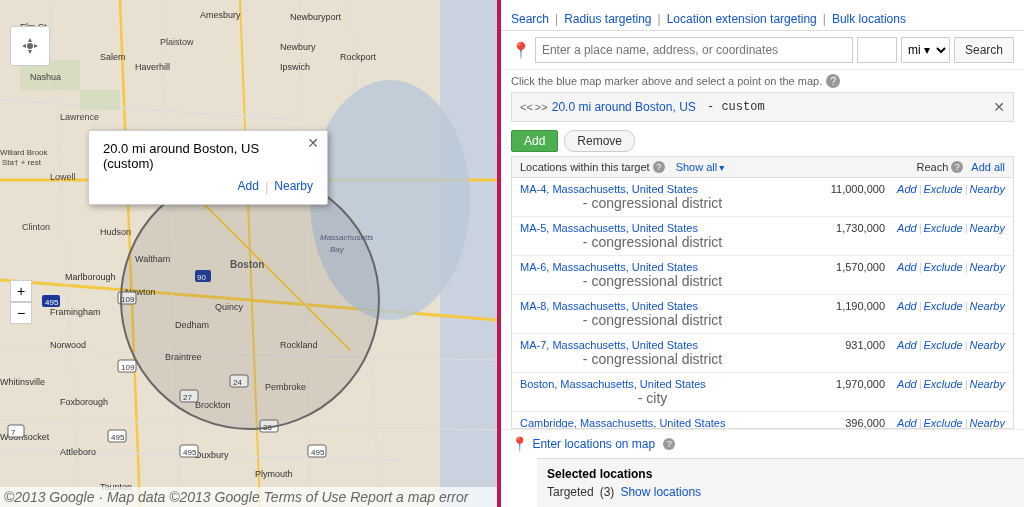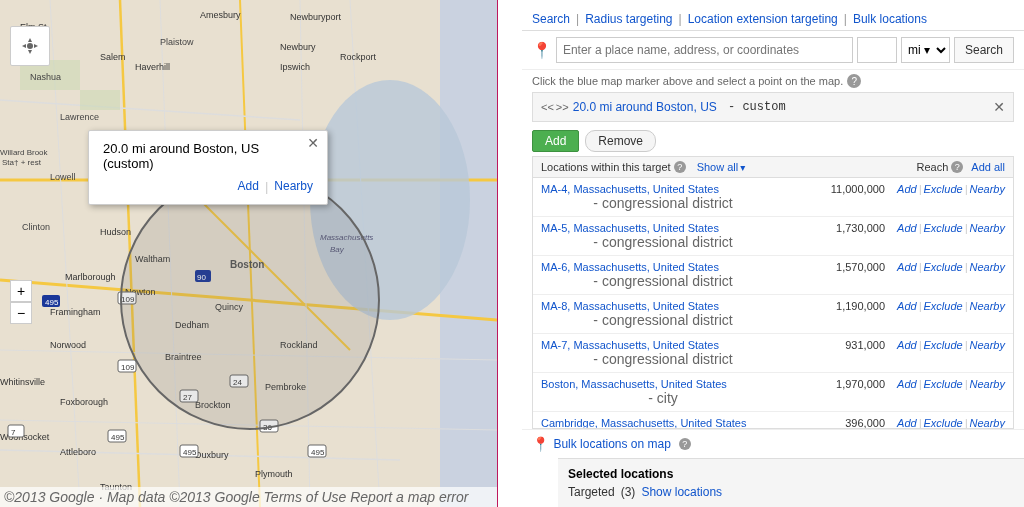--- a/index.html
+++ b/index.html
@@ -112,26 +112,25 @@
       padding: 2px 4px;
       display: flex;
       justify-content: space-between;
       font-style: italic;
     }
 
     
     #right-panel {
       width: 527px;
       height: 507px;
-      border-left: 1px solid #be185d;
+      border-left: 4px solid #be185d;
       display: flex;
       flex-direction: column;
       background: white;
       overflow: hidden;
-      padding-left: 24px;
     }
 
     
     .tabs-bar {
       padding: 8px 10px 0;
       border-bottom: 1px solid #ddd;
       display: flex;
       align-items: center;
       gap: 0;
       font-size: 12px;
@@ -687,21 +686,21 @@
       <div class="row-actions">
         <a href="#">Add</a><span class="sep">|</span><a href="#">Exclude</a><span class="sep">|</span><a href="#">Nearby</a>
       </div>
     </div>
       </div>
   </div>
 
   <div class="show-on-map">
     <a href="#">
       <span class="pin-blue">📍</span>
-      <span>Bulk locations on map</span>
+      <span>Enter locations on map</span>
     </a>
     <span class="help-icon" style="margin-left:4px">?</span>
   </div>
 
   <div class="selected-section">
     <div class="selected-title">Selected locations</div>
     <div class="selected-row">
       <span>Targeted</span>
       <span>(3)</span>
       <a href="#">Show locations</a>

